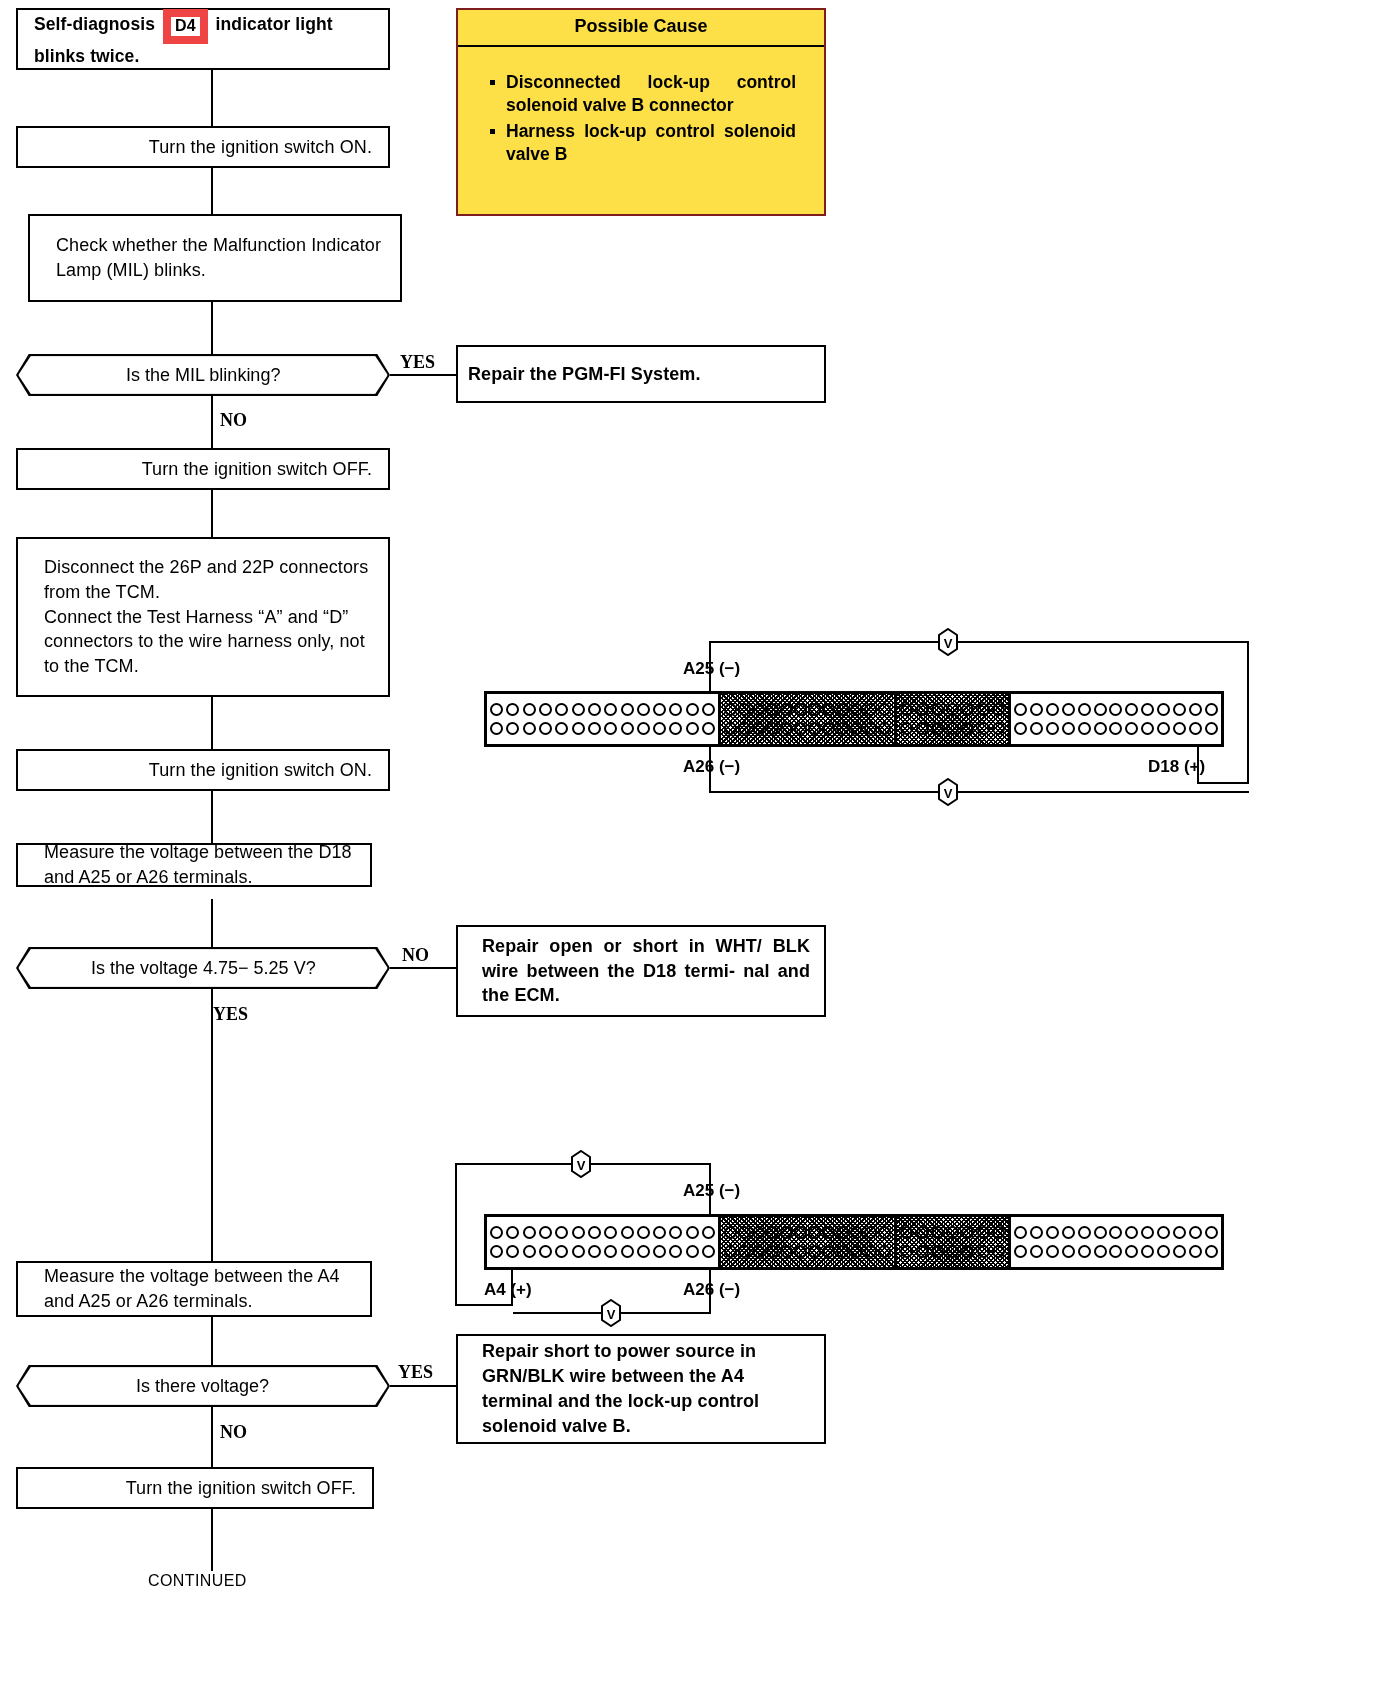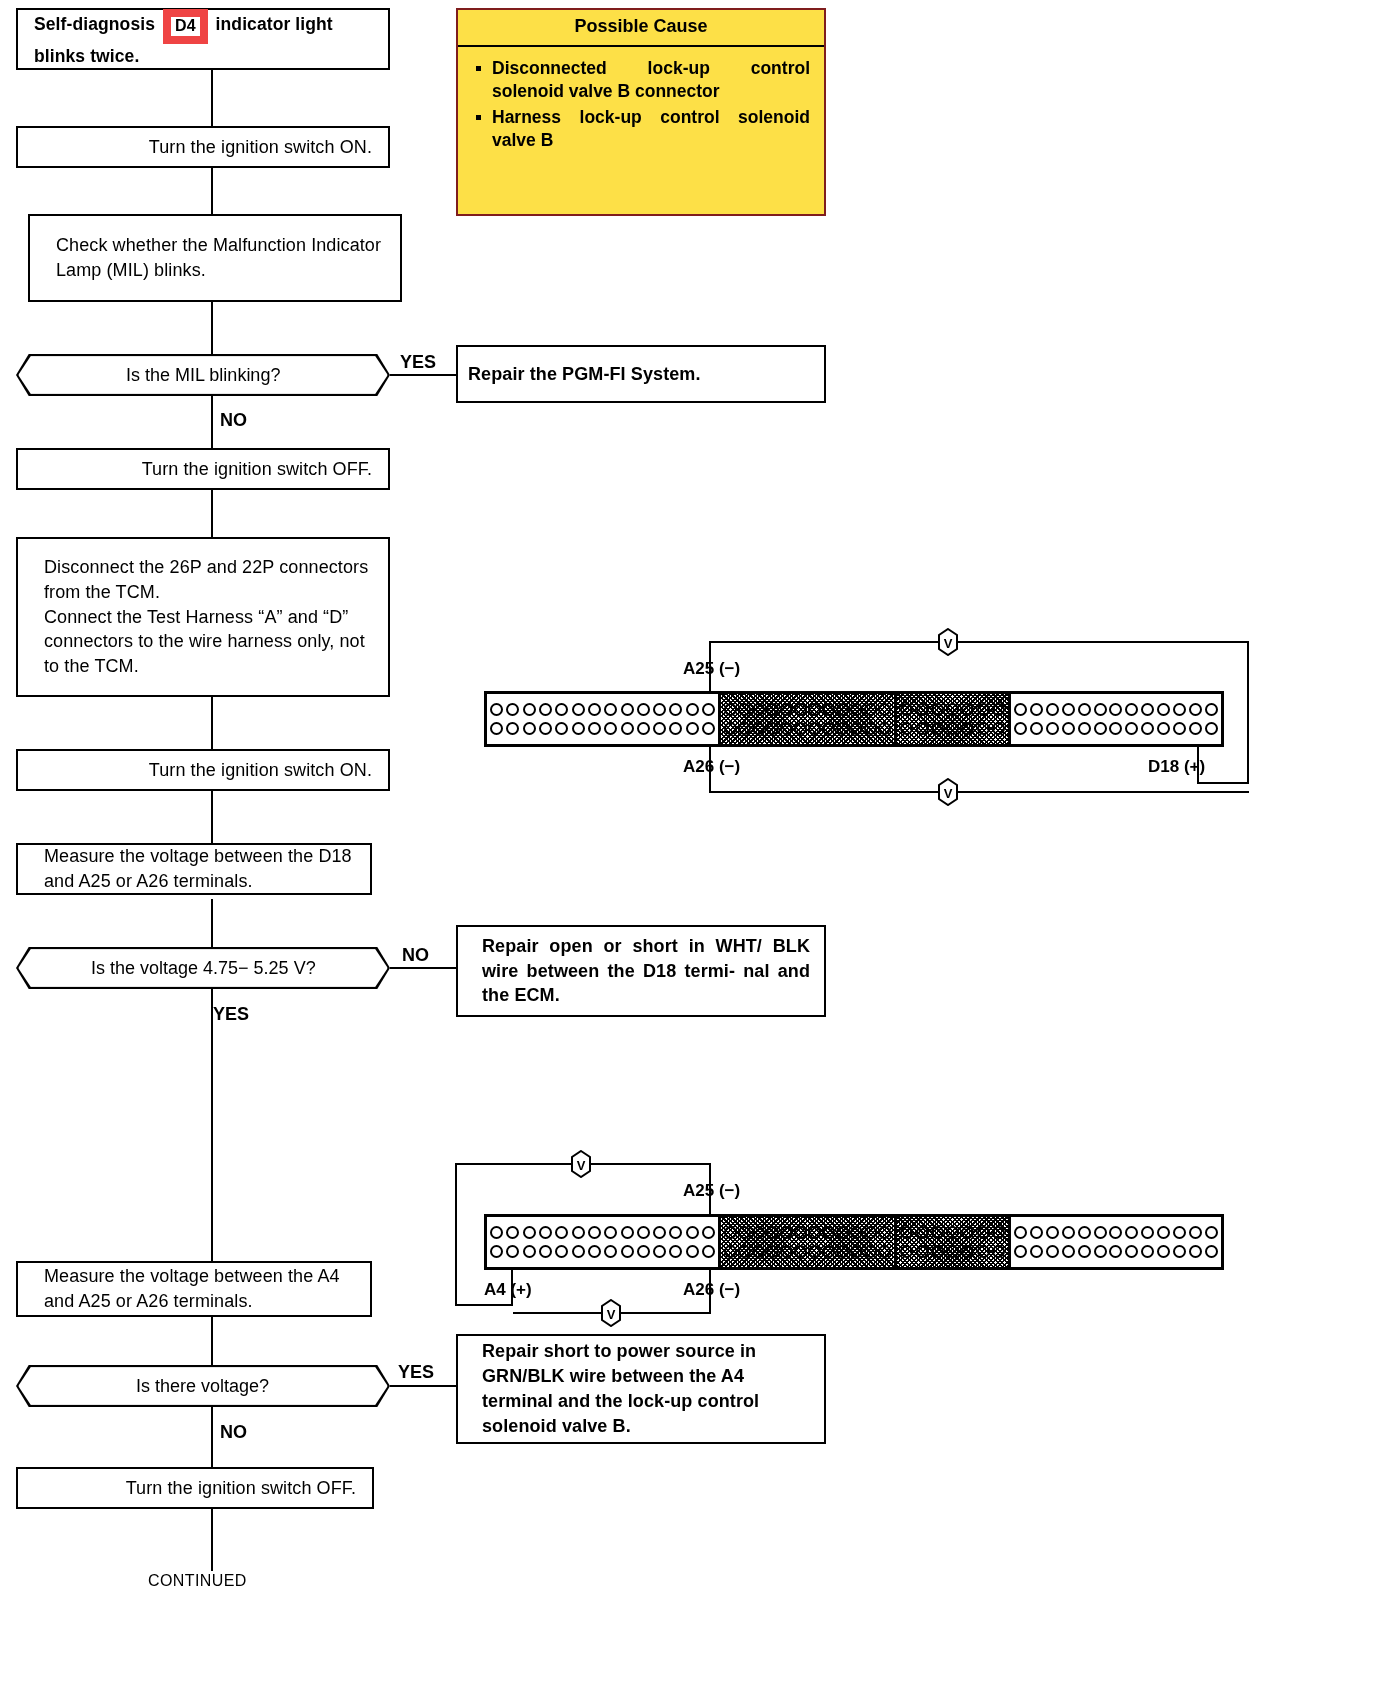--- a/index.html
+++ b/index.html
@@ -53,28 +53,28 @@
     -webkit-clip-path:polygon(0% 50%, 3.4% 0%, 96.6% 0%, 100% 50%, 96.6% 100%, 3.4% 100%);
     clip-path:polygon(0% 50%, 3.4% 0%, 96.6% 0%, 100% 50%, 96.6% 100%, 3.4% 100%);
     transform:scale(0.988,0.90);
   }
   .dec .inner span{transform:scale(1.012,1.111);display:block;white-space:nowrap;}
 
   
   .vline{position:absolute;width:2px;background:#000;}
   .hline{position:absolute;height:2px;background:#000;}
 
-  .lbl{position:absolute;font-size:18px;white-space:nowrap;}
+  .lbl{position:absolute;font-size:18px;white-space:nowrap;font-family:Liberation Serif, serif;}
 
   
   .pc-title{
     font-weight:bold;font-size:18px;text-align:center;
     padding:6px 0 8px 0;border-bottom:2px solid #000;
   }
-  .pc-list{list-style:none;margin:0;padding:10px 14px 8px 14px;}
+  .pc-list{list-style:none;margin:14px;padding:10px 14px 8px 14px;}
   .pc-list li{
     position:relative;padding-left:20px;font-weight:bold;
     font-size:17.5px;line-height:1.34;margin-bottom:2px;
     text-align:justify;
   }
   .pc-list li:before{
     content:"";position:absolute;left:4px;top:9px;
     width:5px;height:5px;background:#000;
   }
   .pc-box{
@@ -176,21 +176,21 @@
   </div>
 
   <div class="vline" style="left:211px;top:697px;height:52px;"></div>
 
   <div class="box center" style="left:16px;top:749px;width:374px;height:42px;">
     <div class="pad">Turn the ignition switch ON.</div>
   </div>
 
   <div class="vline" style="left:211px;top:791px;height:52px;"></div>
 
-  <div class="box left" style="left:16px;top:843px;width:356px;height:52px;">
+  <div class="box left" style="left:16px;top:843px;width:356px;height:44px;">
     <div class="pad" style="padding-left:26px;padding-right:6px;">Measure the voltage between the D18 and A25 or A26 terminals.</div>
   </div>
 
   <div class="vline" style="left:211px;top:899px;height:48px;"></div>
 
   <div class="dec" style="left:16px;top:947px;width:374px;height:42px;">
     <div class="inner">
         <span>Is the voltage 4.75− 5.25 V?</span>
       </div>
   </div>

